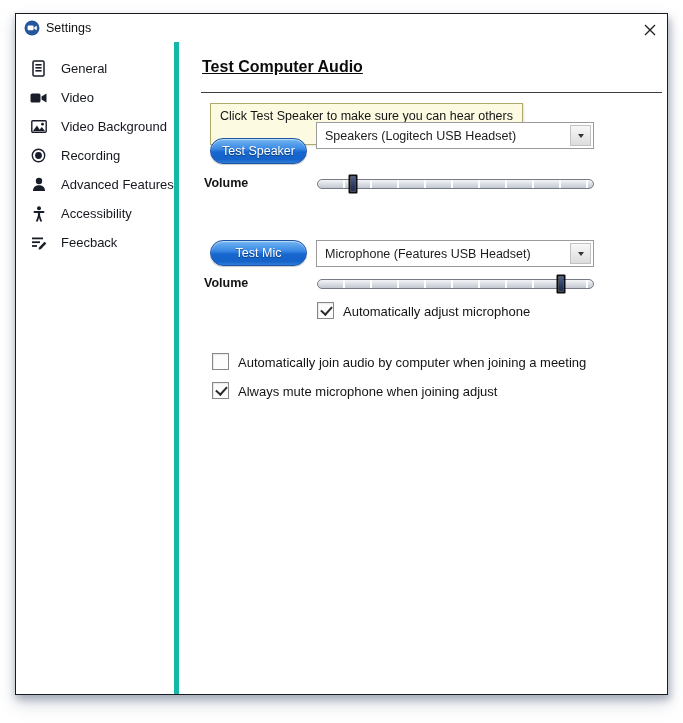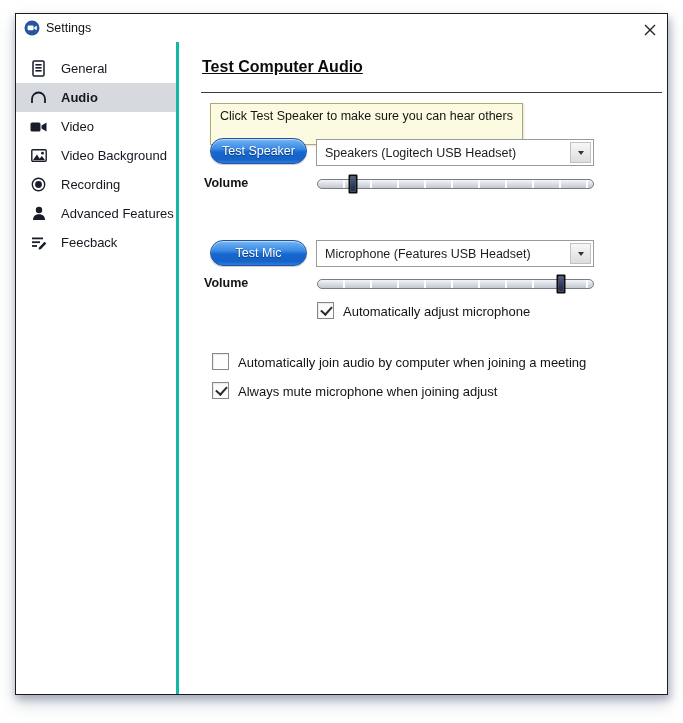--- a/index.html
+++ b/index.html
@@ -13,21 +13,21 @@
 
   
   .titlebar{ position:absolute; left:0; top:0; right:0; height:28px; background:#fff; }
   .app-logo{ position:absolute; left:8px; top:6px; width:16px; height:16px; }
   .title-text{ position:absolute; left:30px; top:7px; font-size:12.5px; color:#101010; }
   .close-btn{ position:absolute; right:7px; top:6px; width:20px; height:20px; display:flex; align-items:center; justify-content:center; cursor:pointer; }
 
   
   .sidebar{
     position:absolute; left:0; top:28px; bottom:0; width:163px;
-    border-right:3px solid #14b8a6; background:#fff; padding-top:12px;
+    border-right:5px solid #14b8a6; background:#fff; padding-top:12px;
   }
   .side-item{
     display:flex; align-items:center; height:29px; padding-left:13px; cursor:pointer;
     color:#15181f; font-size:13px;
   }
   .side-item .ic{ width:19px; height:18px; margin-right:13px; display:flex; align-items:center; justify-content:center; flex:0 0 19px; }
   .side-item.selected{ background:#d6d9dd; font-weight:bold; }
 
   
   .main{ position:absolute; left:164px; top:28px; right:0; bottom:0; background:#fff; }
@@ -51,21 +51,21 @@
     color:#fff; font-weight:normal; font-size:12.5px; text-align:center; line-height:24px;
     text-shadow:0 1px 1px rgba(0,0,0,.45);
   }
   #test-speaker-btn{ left:30px; top:96px; }
   #test-mic-btn{ left:30px; top:198px; }
 
   .combo{
     position:absolute; width:278px; height:27px; background:#fff; border:1px solid #9a9a9a;
     display:flex; align-items:center; cursor:pointer;
   }
-  #speaker-combo{ left:136px; top:97px; }
+  #speaker-combo{ left:136px; top:80px; }
   #mic-combo{ left:136px; top:198px; }
   .combo-text{ flex:1; padding-left:8px; font-size:12.5px; color:#1c1c1c; white-space:nowrap; overflow:hidden; }
   .combo-btn{
     width:21px; height:21px; margin-right:2px; flex:0 0 21px;
     background:linear-gradient(#f7f7f7,#dddddd); border:1px solid #c2c2c2;
     display:flex; align-items:center; justify-content:center;
   }
   .combo-arrow{ width:0; height:0; border-left:3px solid transparent; border-right:3px solid transparent; border-top:4px solid #333; }
 
   .vol-label{ position:absolute; font-size:12.5px; font-weight:bold; color:#141414; }
@@ -131,28 +131,20 @@
         <svg width="13" height="17" viewBox="0 0 13 17">
           <rect x="1" y="1" width="11" height="15" rx="1.2" class="ink-s" stroke-width="1.5"></rect>
           <rect x="3.4" y="4" width="6.2" height="1.6" class="ink"></rect>
           <rect x="3.4" y="7" width="6.2" height="1.6" class="ink"></rect>
           <rect x="3.4" y="10" width="6.2" height="1.6" class="ink"></rect>
         </svg>
       </span>
       <span>General</span>
     </div>
 
-    <div class="side-item selected">
-      <span class="ic">
-        <svg width="17" height="15" viewBox="0 0 17 15">
-          <path d="M2 13 L2 9 A6.5 6.5 0 0 1 15 9 L15 13" class="ink-s" stroke-width="1.8"></path>
-        </svg>
-      </span>
-      <span>Audio</span>
-    </div>
 
     <div class="side-item">
       <span class="ic">
         <svg width="17" height="12" viewBox="0 0 17 12">
           <rect x="0.5" y="1.5" width="10" height="9" rx="1.6" class="ink"></rect>
           <path d="M11.5 4.5 L16.5 1.5 L16.5 10.5 L11.5 7.5 Z" class="ink"></path>
         </svg>
       </span>
       <span>Video</span>
     </div>
@@ -183,20 +175,31 @@
       <span class="ic">
         <svg width="14" height="15" viewBox="0 0 14 15">
           <circle cx="7" cy="4" r="3.2" class="ink"></circle>
           <path d="M1 14 C1 9.8 4 8.2 7 8.2 C10 8.2 13 9.8 13 14 Z" class="ink"></path>
         </svg>
       </span>
       <span>Advanced Features</span>
     </div>
 
 
+    <div class="side-item">
+      <span class="ic">
+        <svg width="14" height="16" viewBox="0 0 14 16">
+          <circle cx="7" cy="2.2" r="2" class="ink"></circle>
+          <rect x="1.5" y="5" width="11" height="2" rx="1" class="ink"></rect>
+          <rect x="5.9" y="5.5" width="2.2" height="5" class="ink"></rect>
+          <path d="M6 9.5 L3.8 15.5 L5.8 15.5 L7 11.8 L8.2 15.5 L10.2 15.5 L8 9.5 Z" class="ink"></path>
+        </svg>
+      </span>
+      <span>Accessibility</span>
+    </div>
 
     <div class="side-item">
       <span class="ic">
         <svg width="16" height="14" viewBox="0 0 16 14">
           <rect x="1" y="1.5" width="11" height="1.8" class="ink"></rect>
           <rect x="1" y="5.3" width="8" height="1.8" class="ink"></rect>
           <rect x="1" y="9.1" width="5" height="1.8" class="ink"></rect>
           <path d="M8 11.5 L13.5 5.8 L15.3 7.6 L9.8 13.2 L7.6 13.6 Z" class="ink"></path>
         </svg>
       </span>

